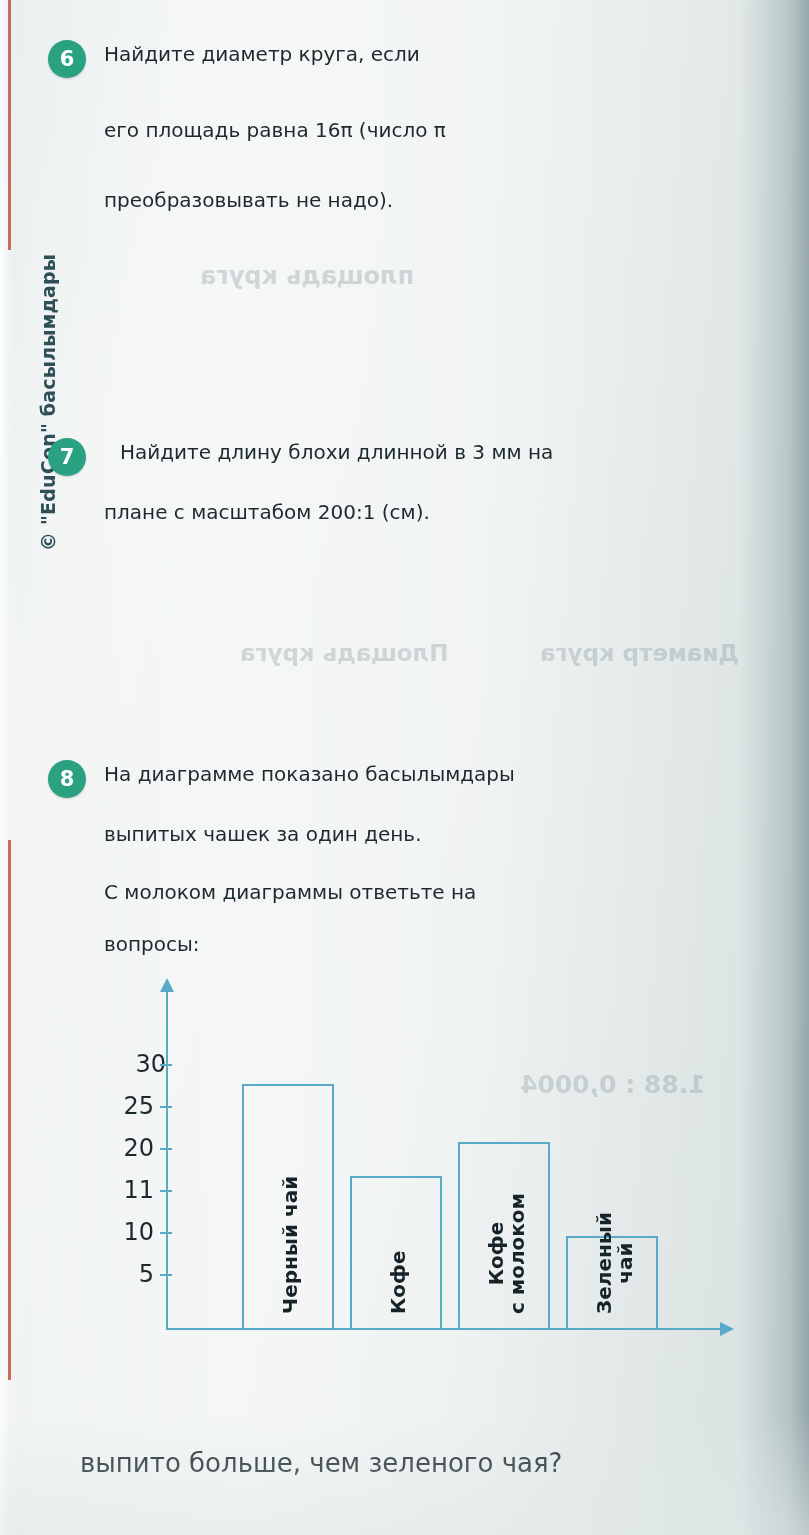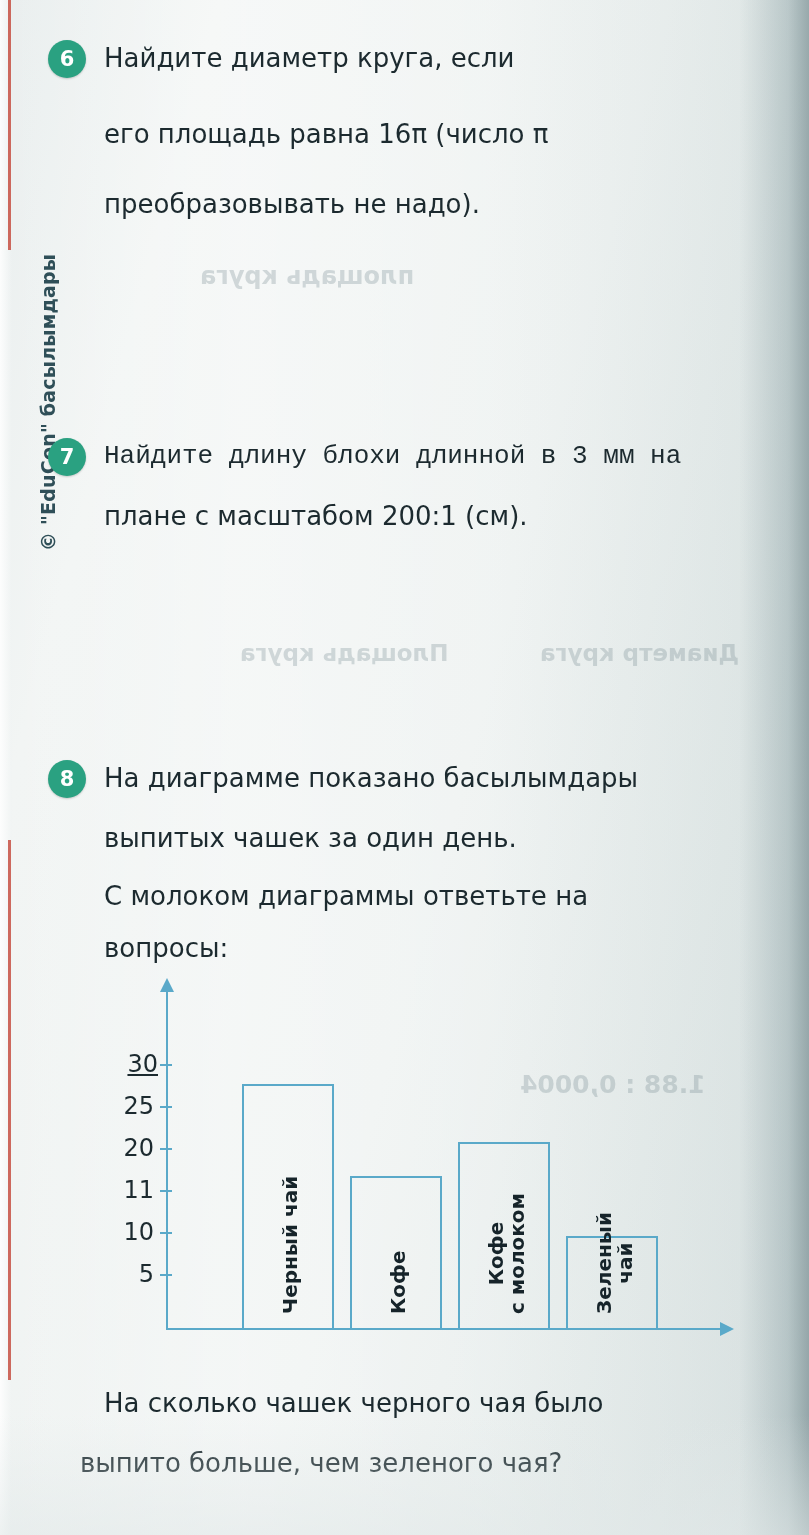--- a/index.html
+++ b/index.html
@@ -92,21 +92,21 @@
     color: #ffffff;
     font-size: 21px;
     font-weight: bold;
     display: flex;
     align-items: center;
     justify-content: center;
     box-shadow: 0 1px 2px rgba(0,0,0,0.18);
   }
   .line {
     position: absolute;
-    font-size: 26px;
+    font-size: 20px;
     line-height: 1.25;
     color: #1c2a2f;
     white-space: nowrap;
   }
 
   
   .chart {
     position: absolute;
     left: 100px;
     top: 980px;
@@ -210,39 +210,39 @@
 
   <div class="task">
     <div class="num-badge" style="left:48px; top:40px;">6</div>
     <div class="line" style="left:104px; top:42px;">Найдите диаметр круга, если</div>
     <div class="line" style="left:104px; top:118px;">его площадь равна 16π  (число π</div>
     <div class="line" style="left:104px; top:188px;">преобразовывать не надо).</div>
   </div>
 
   <div class="task">
     <div class="num-badge" style="left:48px; top:438px;">7</div>
-    <div class="line" style="left:104px; top:440px;font-family:Liberation Mono, monospace;">Найдите длину блохи длинной в 3 мм на</div>
+    <div class="line" style="left:120px; top:440px;">Найдите длину блохи длинной в 3 мм на</div>
     <div class="line" style="left:104px; top:500px;text-align:right;">плане с масштабом 200:1 (см).</div>
   </div>
 
   <div class="task">
     <div class="num-badge" style="left:48px; top:760px;">8</div>
     <div class="line" style="left:104px; top:762px;">На диаграмме показано басылымдары</div>
     <div class="line" style="left:104px; top:822px;">выпитых чашек за один день.</div>
     <div class="line" style="left:104px; top:880px;">С молоком диаграммы ответьте на</div>
     <div class="line" style="left:104px; top:932px;">вопросы:</div>
   </div>
 
   <div class="chart">
     <div class="y-axis"></div>
     <div class="x-axis"></div>
     <div class="arrow-up"></div>
     <div class="arrow-right"></div>
 
-    <div class="axis-label" style="left:12px; top:70px;text-decoration:underline;">30</div>
+    <div class="axis-label" style="left:20px; top:70px;">30</div>
     <div class="tick" style="left:60px; top:84px;"></div>
 
     <div class="axis-label" style="left:8px; top:112px;">25</div>
     <div class="tick" style="left:60px; top:126px;"></div>
 
     <div class="axis-label" style="left:8px; top:154px;">20</div>
     <div class="tick" style="left:60px; top:168px;"></div>
 
     <div class="axis-label" style="left:8px; top:196px;">11</div>
     <div class="tick" style="left:60px; top:210px;"></div>
@@ -269,17 +269,16 @@
       <span>с молоком</span>
     </div>
 
     <div class="bar" style="left:466px; top:256px; width:92px; height:94px;"></div>
     <div class="bar-label" style="left:494px; top:334px;">
       <span>Зеленый</span><br>
       <span>чай</span>
     </div>
   </div>
 
-  <div class="question" style="left:104px; top:1388px;">На сколько чашек черного чая было</div>
   <div class="question" style="left:80px; top:1448px;">выпито больше, чем зеленого чая?</div>
 
   <div class="blur-bottom"></div>
 </div>
 
 </body></html>

